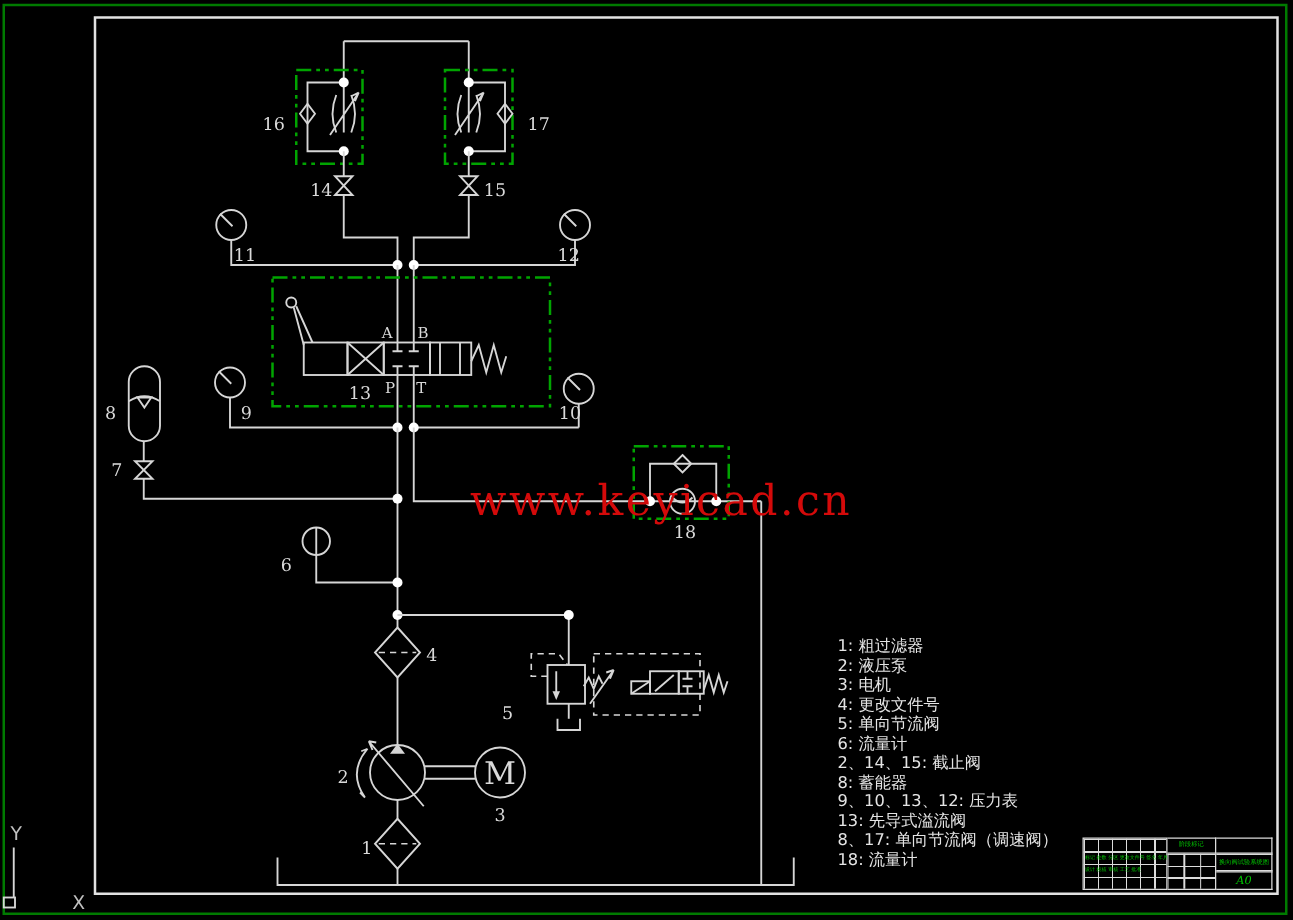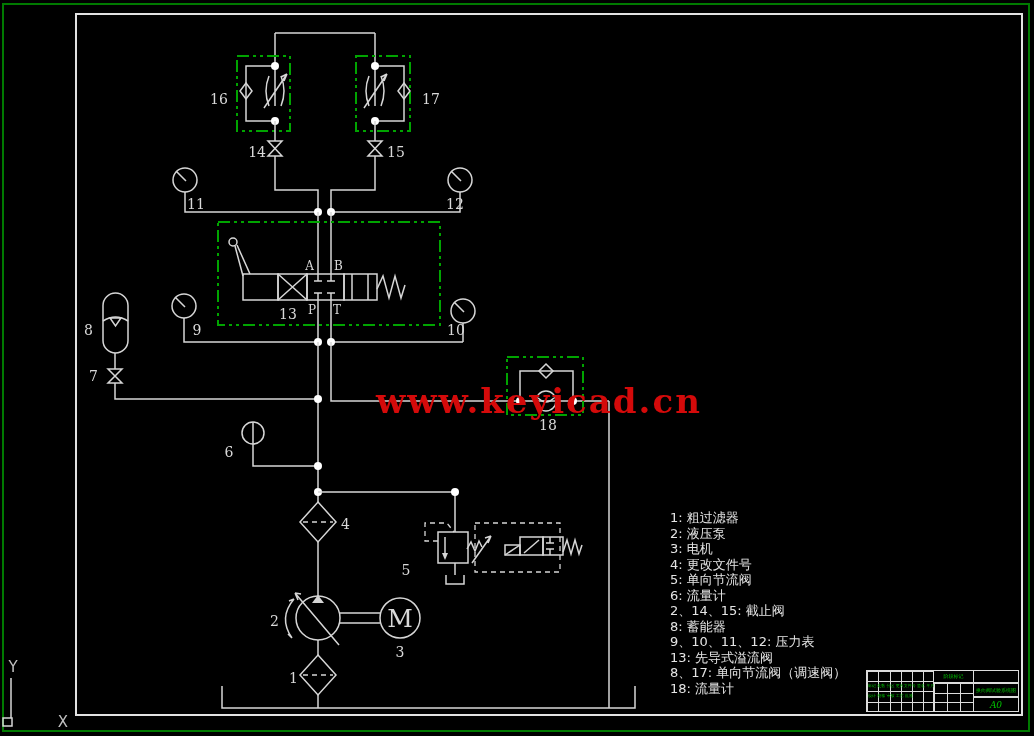--- a/index.html
+++ b/index.html
@@ -16,26 +16,26 @@
   svg .gbox{stroke:#00a400;stroke-width:2;fill:none;stroke-dasharray:12 4 3 4 3 4;}
   svg .dot{fill:#ffffff;stroke:none;}
   svg text{fill:#d9d9d9;font-family:"DejaVu Serif",serif;font-size:14px;}
   svg text.port{font-size:12px;}
   svg text.big{font-size:25px;}
   svg text.axis{fill:#c0c0c0;font-size:15px;font-family:"DejaVu Sans",sans-serif;}
   .watermark1{position:absolute;left:336px;top:300px;color:#d40a0a;
               font-family:"DejaVu Serif",serif;font-size:41px;font-weight:bold;
               white-space:nowrap;z-index:5;}
   .watermark2{position:absolute;left:376px;top:381px;color:#d40a0a;
-              font-family:"DejaVu Serif",serif;font-size:34px;font-weight:700;
+              font-family:"DejaVu Serif",serif;font-size:34px;font-weight:400;
               letter-spacing:2px;white-space:nowrap;z-index:5;}
   .legend{position:absolute;left:670px;top:470px;color:#e4e4e4;font-size:13px;
           line-height:15.5px;white-space:nowrap;margin-top:40px;}
   
-  .tb{position:absolute;left:866px;top:670px;width:168px;height:42px;display:flex;}
+  .tb{position:absolute;left:866px;top:670px;width:152px;height:42px;display:flex;}
   .tb,.tb *{box-sizing:border-box;}
   .tb-grid{position:relative;width:68px;height:100%;border:1px solid #dcdcdc;
      background-image:
        repeating-linear-gradient(to right,#dcdcdc 0 1px,transparent 1px 11.3px),
        repeating-linear-gradient(to bottom,#dcdcdc 0 1px,transparent 1px 10.2px);}
   .tb-grid .g1,.tb-grid .g2{position:absolute;left:1px;width:66px;color:#00c400;
        font-size:4px;line-height:5px;overflow:hidden;white-space:nowrap;}
   .tb-grid .g1{top:12px;} .tb-grid .g2{top:22px;}
   .tb-mid{width:40px;height:100%;display:flex;flex-direction:column;}
   .tb-mid-top{height:13px;border:1px solid #dcdcdc;border-left:none;color:#00c400;
@@ -252,21 +252,21 @@
 
   <div class="legend">
     <div>1: 粗过滤器</div>
     <div>2: 液压泵</div>
     <div>3: 电机</div>
     <div>4: 更改文件号</div>
     <div>5: 单向节流阀</div>
     <div>6: 流量计</div>
     <div>2、14、15: 截止阀</div>
     <div>8: 蓄能器</div>
-    <div>9、10、11、12: 压力表</div>
+    <div>9、10、13、12: 压力表</div>
     <div>13: 先导式溢流阀</div>
     <div>8、17: 单向节流阀（调速阀）</div>
     <div>18: 流量计</div>
   </div>
 
   <div class="watermark2">www.keyicad.cn</div>
 
   <div class="tb">
     <div class="tb-grid">
       <div class="g1">标记 处数 分区 更改文件号 签名 年月日</div>

